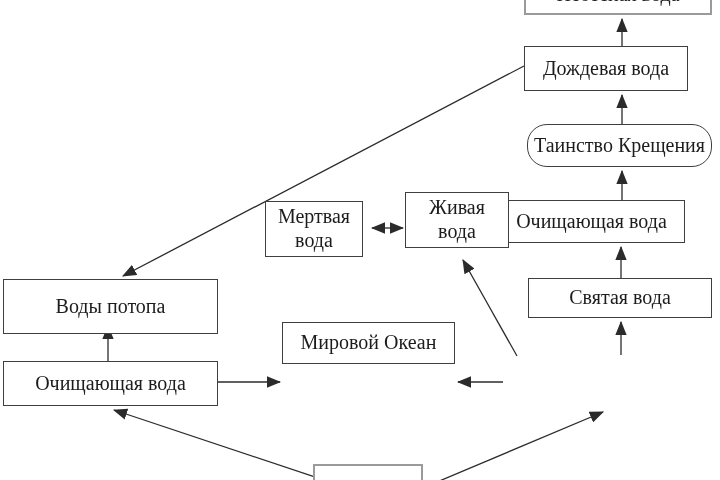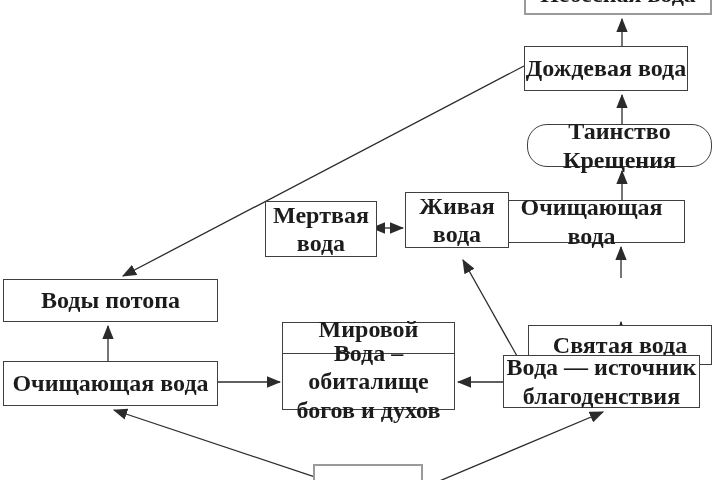--- a/index.html
+++ b/index.html
@@ -1,31 +1,31 @@
 <!DOCTYPE html>
 <html><head>
 <meta charset="utf-8">
 <style>
   html,body{margin:0;padding:0;background:#fff;}
   #stage{position:relative;width:720px;height:480px;overflow:hidden;background:#fff;
          font-family:"Liberation Serif","DejaVu Serif",serif;color:#1c1c1c;}
   svg.wires{position:absolute;left:0;top:0;z-index:1;}
   .node{position:absolute;z-index:2;background:#fff;border:1.4px solid #3f3f3f;
         display:flex;align-items:center;justify-content:center;text-align:center;
-        font-size:24px;line-height:1.18;white-space:pre-line;box-sizing:border-box;font-weight:bold;}
+        font-size:20px;line-height:1.18;white-space:pre-line;box-sizing:border-box;}
   .node.cut{border:2px solid #9a9a9a;}
   
   #n-heavenly {left:524px;top:-26px;width:188px;height:41px;}
   #n-rain     {left:524px;top:46px; width:164px;height:45px;}
   #n-baptism  {left:527px;top:124px;width:185px;height:43px;border-radius:20px;}
   #n-purify   {left:498px;top:200px;width:187px;height:43px;}
-  #n-holy     {left:528px;top:278px;width:184px;height:40px;margin-top:47px;}
-  #n-dead     {left:265px;top:201px;width:112px;height:56px;}
+  #n-holy     {left:528px;top:278px;width:184px;height:40px;}
+  #n-dead     {left:265px;top:201px;width:98px;height:56px;}
   #n-alive    {left:405px;top:192px;width:104px;height:56px;}
-  #n-flood    {left:3px;  top:279px;width:215px;height:43px;}
+  #n-flood    {left:3px;  top:279px;width:215px;height:55px;}
   #n-ocean    {left:282px;top:278px;width:173px;height:42px;margin-top:44px;}
   #n-punish   {left:3px;  top:361px;width:215px;height:45px;}
   #n-dwelling {left:282px;top:353px;width:173px;height:57px;}
   #n-source   {left:503px;top:355px;width:197px;height:53px;}
   #n-root     {left:313px;top:464px;width:110px;height:30px;}
   line{stroke:#2b2b2b;stroke-width:1.3;}
 </style>
 </head>
 <body>
 
@@ -62,19 +62,15 @@
   <div class="node" id="n-baptism">Таинство Крещения</div>
   <div class="node" id="n-purify">Очищающая вода</div>
   <div class="node" id="n-holy">Святая вода</div>
   <div class="node" id="n-dead">Мертвая
 вода</div>
   <div class="node" id="n-alive">Живая
 вода</div>
   <div class="node" id="n-flood">Воды потопа</div>
   <div class="node" id="n-ocean">Мировой Океан</div>
   <div class="node" id="n-punish">Очищающая вода</div>
-  <div class="node" id="n-dwelling">Вода – обиталище
-богов и духов</div>
-  <div class="node" id="n-source">Вода — источник
-благоденствия</div>
   <div class="node cut" id="n-root"></div>
 
 </div>
 
 </body></html>

